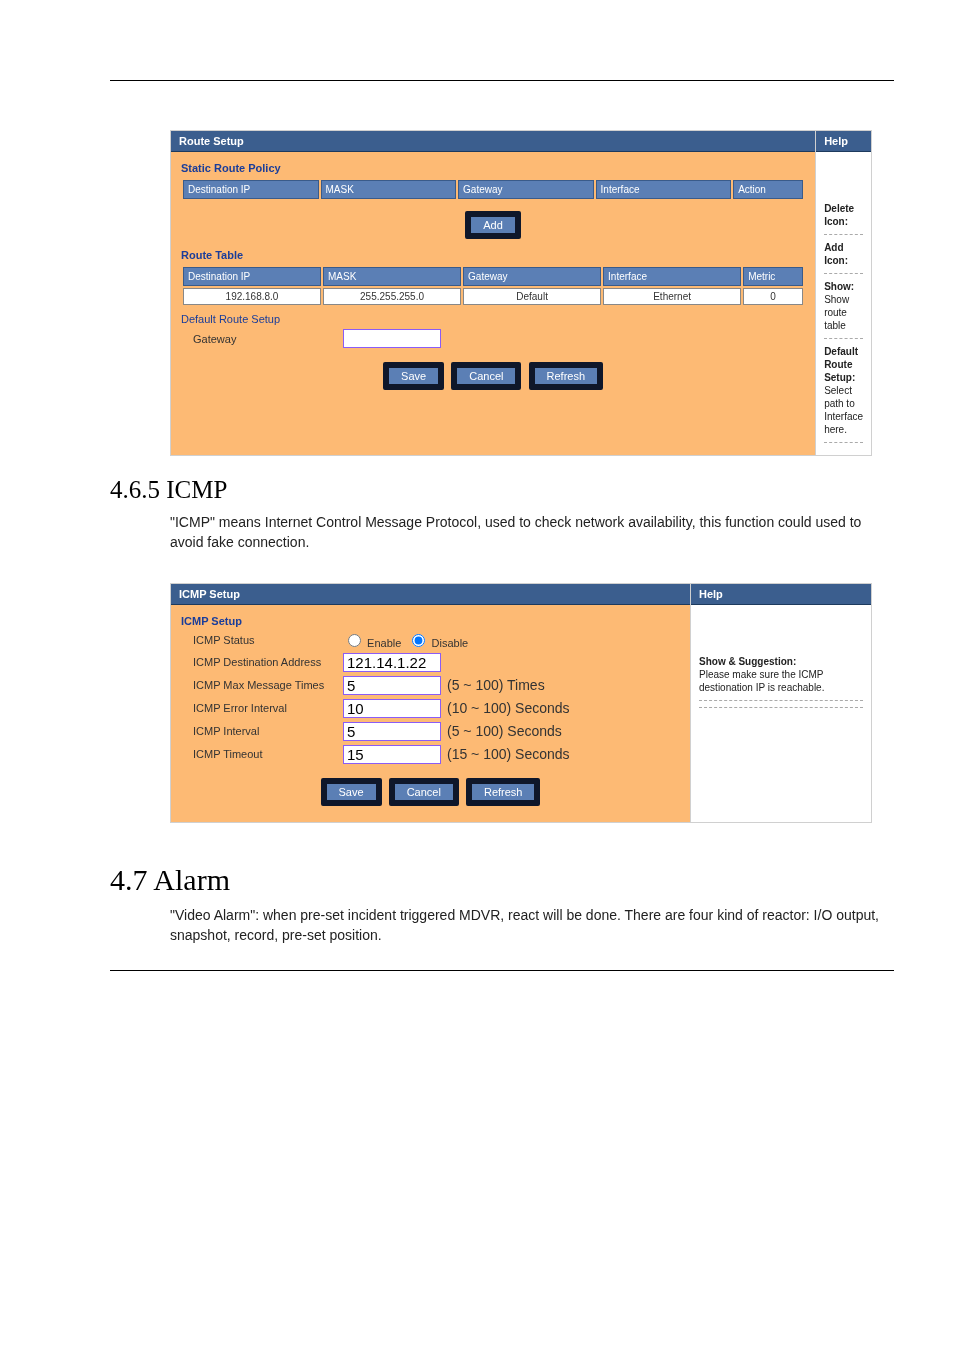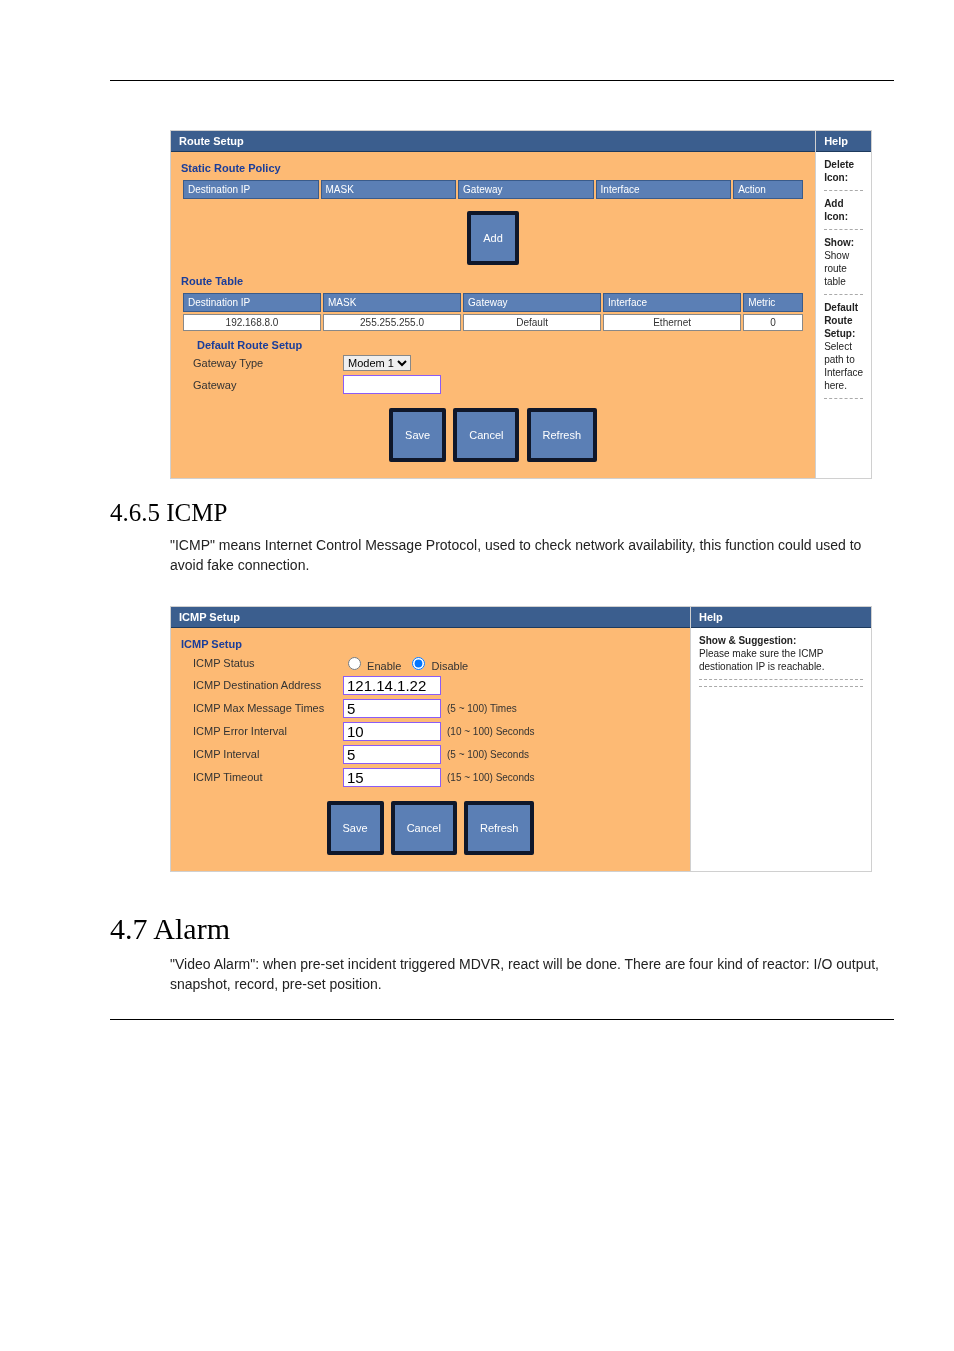--- a/index.html
+++ b/index.html
@@ -67,23 +67,23 @@
     padding: 6px 10px 10px 10px;
   }
   .section-label {
     color: #1a3d9a;
     font-weight: bold;
     font-size: 11px;
     margin: 4px 0;
   }
   .default-label {
     color: #1a3d9a;
-    font-weight: bold;
-    font-size: 11px;
-    margin: 6px 0 4px 16px;
+    font-weight: normal;
+    font-size: 11px;
+    margin: 6px 0 4px 0;
   }
   table.hdr-tbl {
     border-collapse: separate;
     border-spacing: 2px;
     width: 100%;
     table-layout: fixed;
   }
   table.hdr-tbl th {
     background: #5b7fb5;
     color: #fff;
@@ -97,22 +97,22 @@
     background: #fff;
     font-size: 10px;
     padding: 2px 4px;
     border: 1px solid #888;
     text-align: center;
   }
   .btn {
     display: inline-block;
     background: #5b7fb5;
     color: #fff;
-    border: 4px solid #0f172a;
-    padding: 17px 12px;
+    border: 6px solid #0f172a;
+    padding: 2px 12px;
     font-size: 11px;
     cursor: pointer;
     border-radius: 2px;
   }
   .btn + .btn { margin-left: 4px; }
   .btnbar {
     text-align: center;
     padding: 10px 0 6px 0;
   }
   .form-row {
@@ -126,32 +126,33 @@
     padding-left: 12px;
   }
   .form-row input[type=text] {
     font-size: 15px;
     padding: 0 3px;
     border: 1px solid #8b5cf6;
     width: 90px;
   }
   .form-row .unit {
     margin-left: 6px;
-    font-size: 10px;
+    font-size: 14px;
     color: #333;
   }
   .form-row select {
     font-size: 11px;
     border: 1px solid #888;
   }
   .help-body {
     padding: 6px 8px;
     font-size: 10px;
     color: #222;
     line-height: 1.3;
+    margin-top: 44px;
   }
   .help-body b { font-weight: bold; }
   .help-sep {
     border-top: 1px dashed #aaa;
     margin: 6px 0;
   }
   h2.sec-num {
     font-family: Georgia, 'Times New Roman', serif;
     font-weight: normal;
     font-size: 25px;
@@ -212,26 +213,20 @@
             <td>255.255.255.0</td>
             <td>Default</td>
             <td>Ethernet</td>
             <td>0</td>
           </tr>
         </tbody>
           </table>
 
         <div class="default-label">Default Route Setup</div>
         <div class="form-row">
-          <span class="lbl">Gateway Type</span>
-          <select>
-            <option>Modem 1</option>
-          </select>
-        </div>
-        <div class="form-row">
           <span class="lbl">Gateway</span>
           <input type="text" value="" style="">
         </div>
 
         <div class="btnbar">
           <span class="btn">Save</span>
           <span class="btn">Cancel</span>
           <span class="btn">Refresh</span>
         </div>
       </div>

